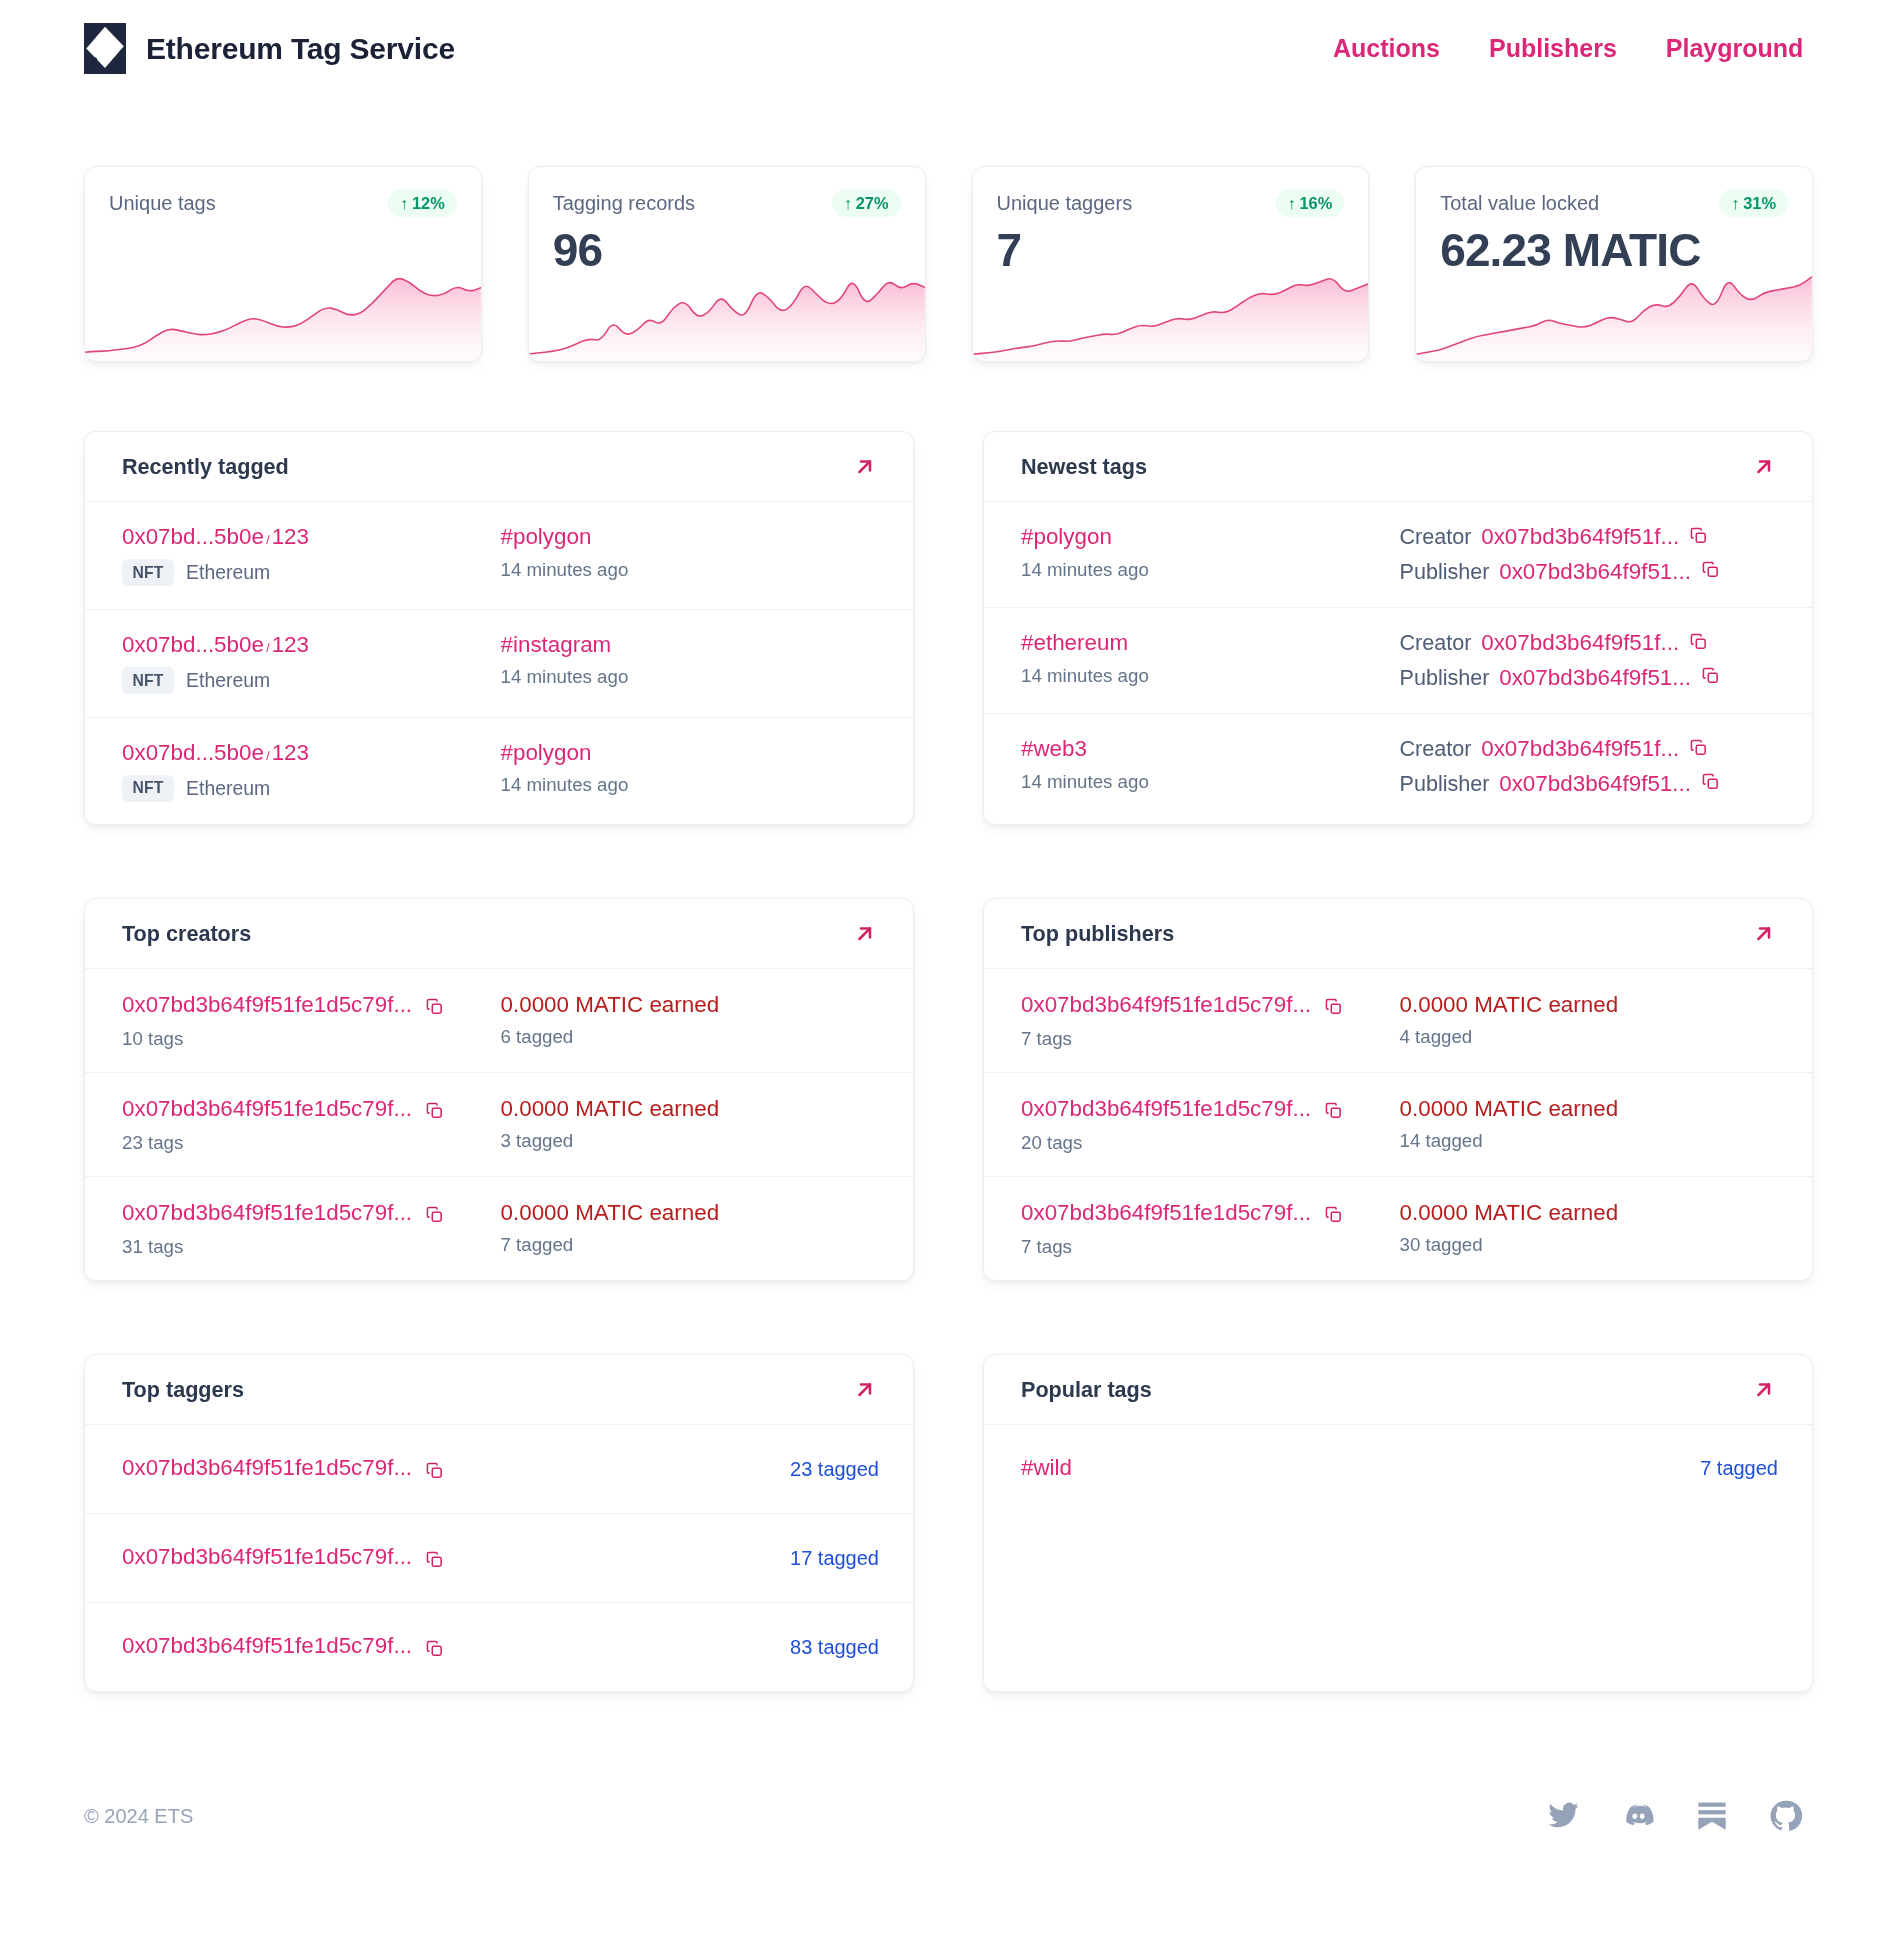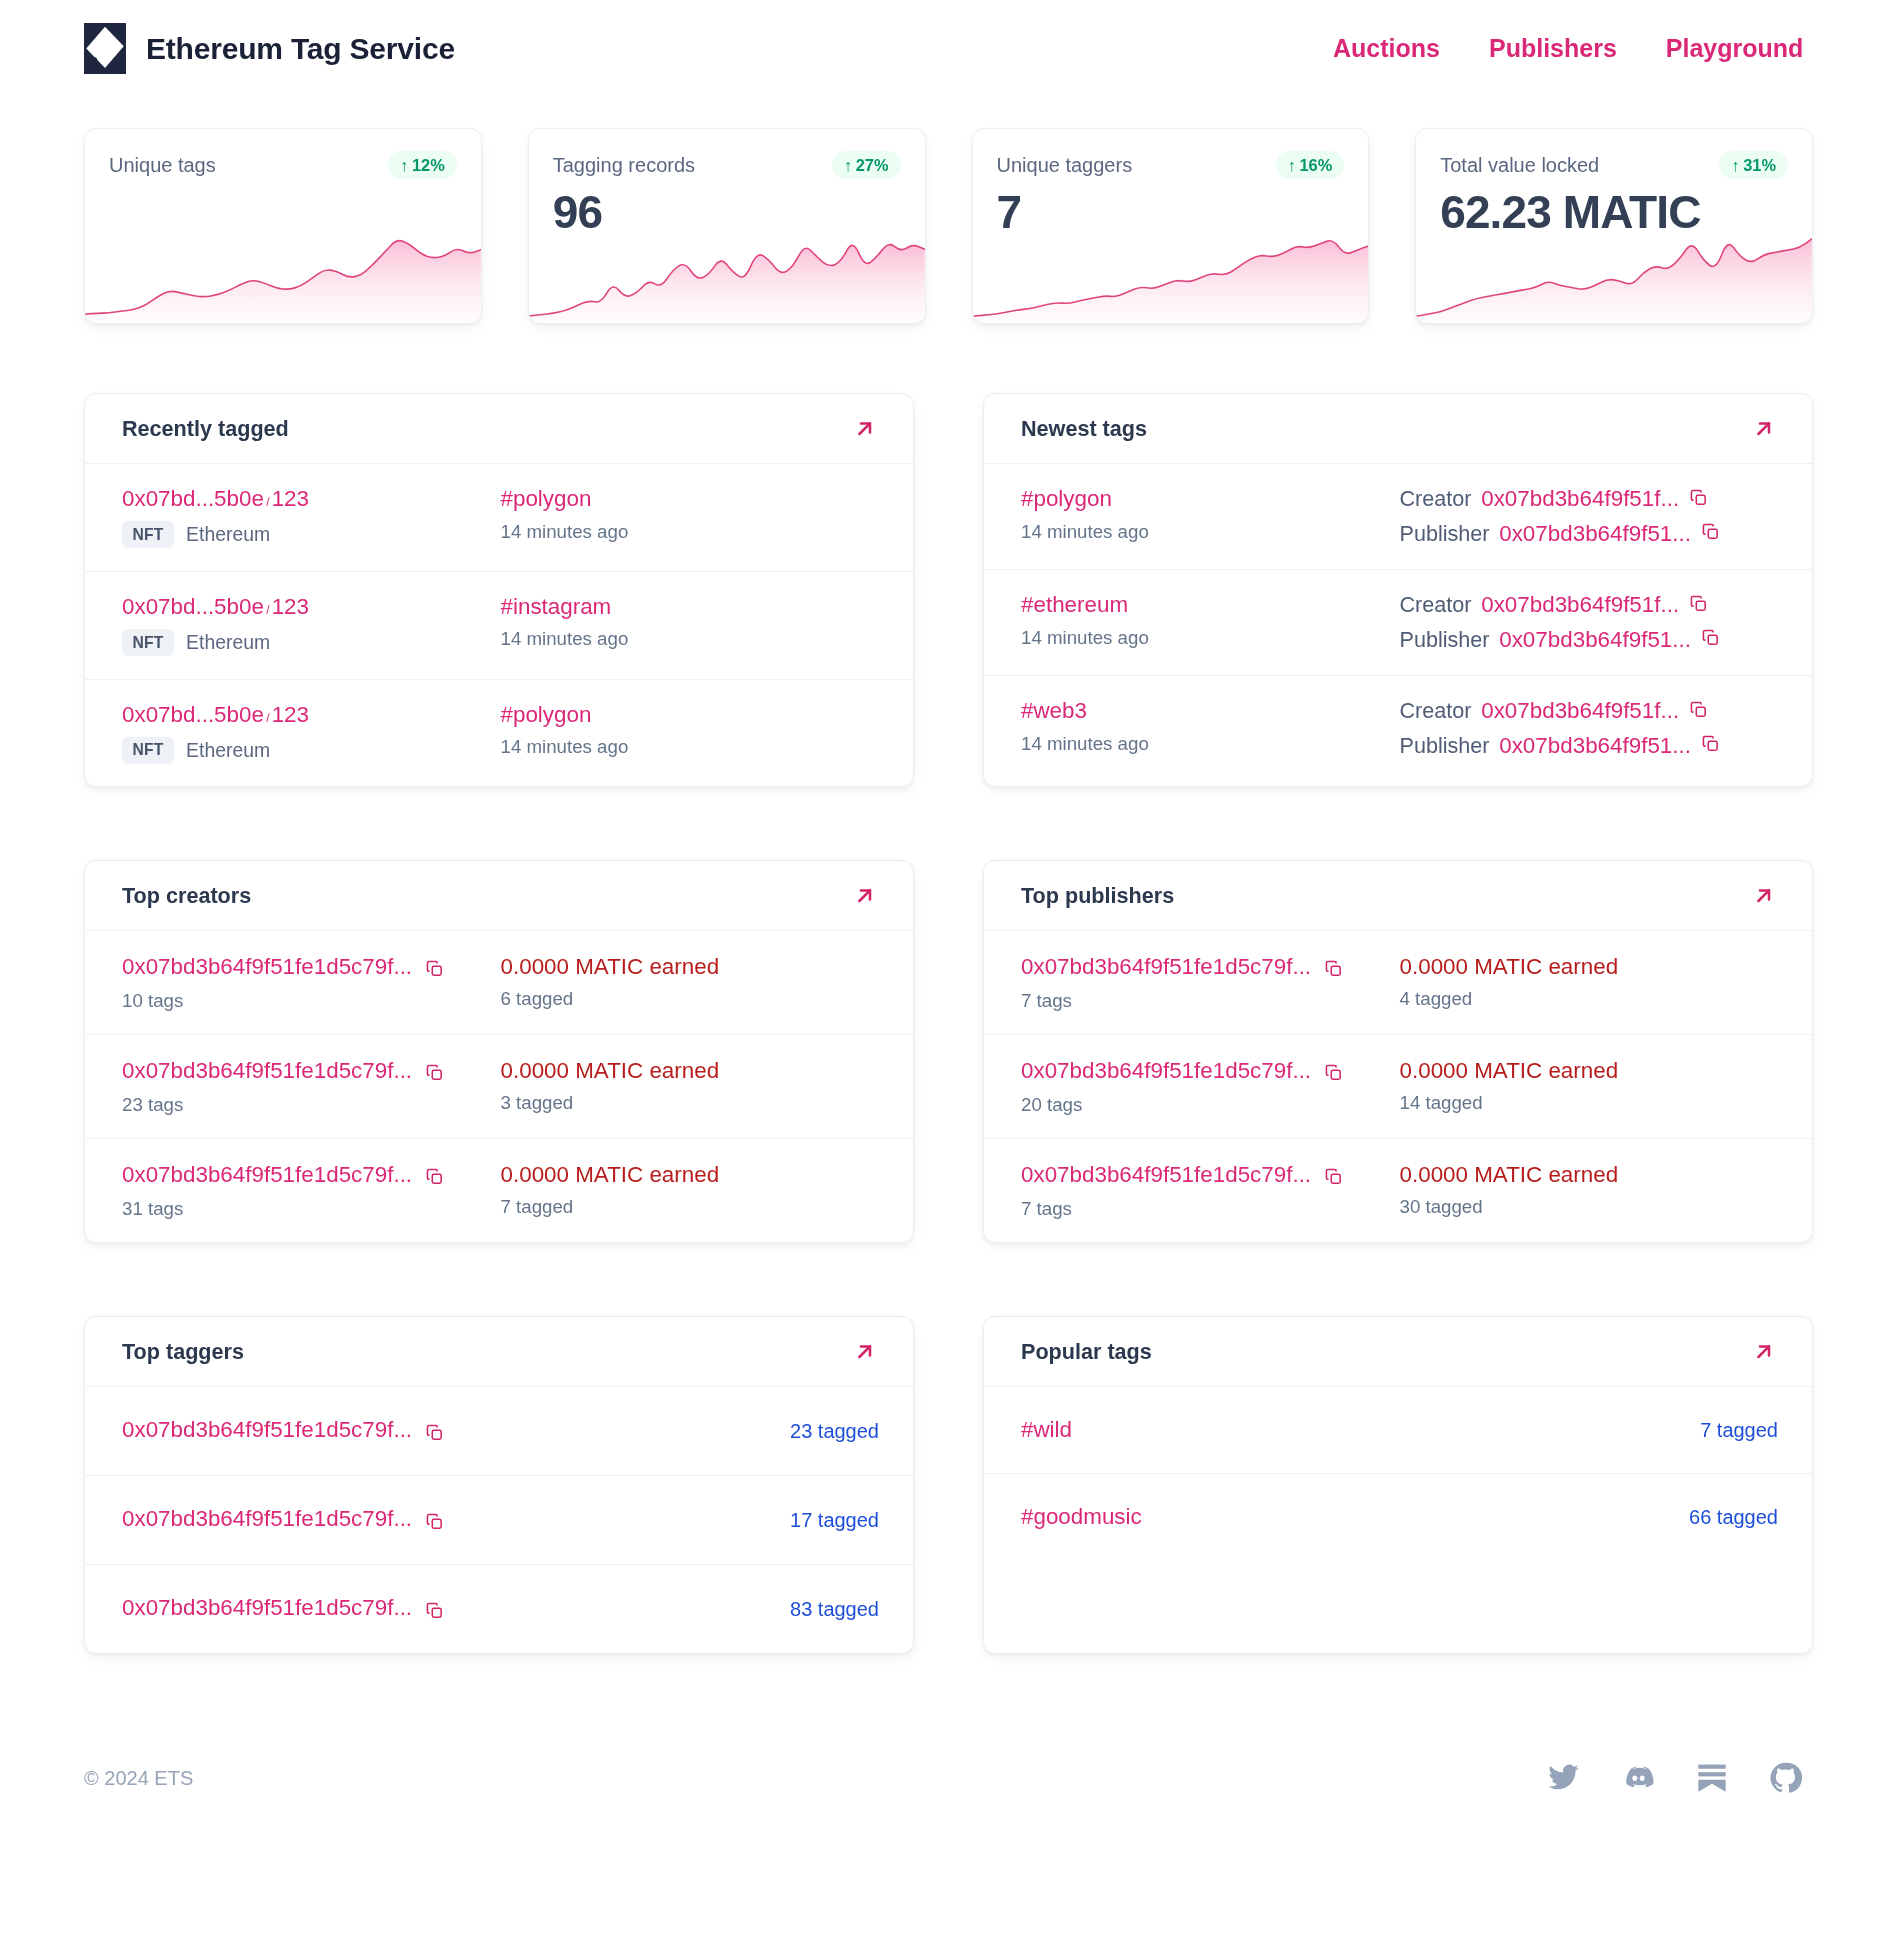--- a/index.html
+++ b/index.html
@@ -59,21 +59,21 @@
     text-decoration: none;
     white-space: nowrap;
     cursor: pointer;
   }
 
   
   .stats-row {
     display: grid;
     grid-template-columns: repeat(4, 1fr);
     gap: 46px;
-    margin-top: 31px;
+    margin-top: 69px;
   }
   .stat-card {
     position: relative;
     height: 196px;
     background: #ffffff;
     border: 0.7px solid #eceef3;
     border-radius: 12px;
     box-shadow: 0 1.5px 3.7px rgba(24,39,75,0.05), 0 6px 13.4px rgba(24,39,75,0.035);
     overflow: hidden;
     cursor: pointer;
@@ -748,24 +748,20 @@
             </svg>
         </span>
       </div>
       <div class="panel-body">
 
         <div class="row row-flex row-tall">
           <a class="link-pink">#wild</a>
           <div class="right-num">7 tagged</div>
         </div>
 
-        <div class="row row-flex row-tall">
-          <a class="link-pink">#goodmusic</a>
-          <div class="right-num">66 tagged</div>
-        </div>
 
 
       </div>
     </div>
 
   </section>
 
   <footer class="site-footer">
     <div class="copyright">© 2024 ETS</div>
     <div class="social">

